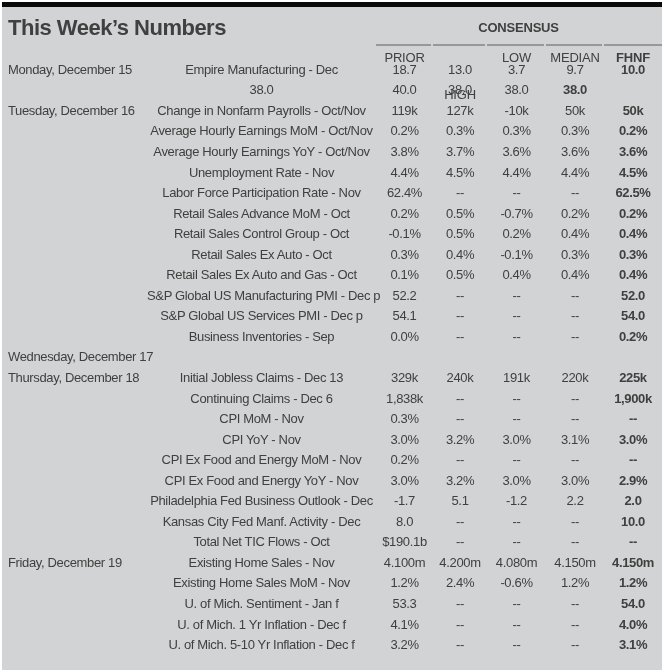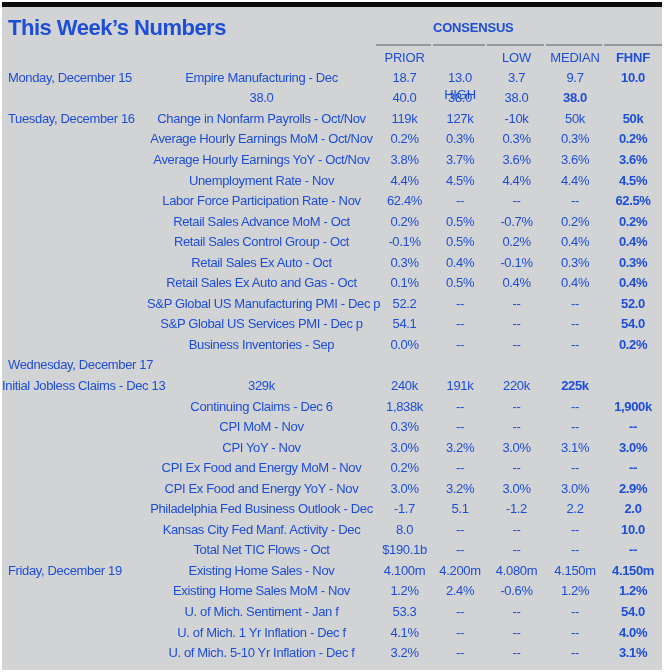--- a/index.html
+++ b/index.html
@@ -1,28 +1,28 @@
 <!DOCTYPE html>
 <html><head>
 <meta charset="utf-8">
 <style>
   html,body{margin:0;padding:0;}
   body{width:664px;height:672px;background:#ffffff;font-family:"Liberation Sans","DejaVu Sans",sans-serif;}
-  .sheet{position:relative;width:664px;height:672px;background:#ffffff;overflow:hidden;color:#1d4ed8;}
+  .sheet{position:relative;width:664px;height:672px;background:#ffffff;overflow:hidden;color:#404040;}
   .topbar{position:absolute;left:2px;top:2px;width:660px;height:5px;background:#0a0a0a;}
   .panel{position:absolute;left:2px;top:7px;width:660px;height:663px;background:#d2d3d4;}
   .title{position:absolute;left:6px;top:8px;font-size:22px;font-weight:700;letter-spacing:-0.5px;white-space:nowrap;}
-  .consensus{position:absolute;left:431px;top:13px;width:171px;text-align:left;font-size:13px;font-weight:700;letter-spacing:-0.2px;}
+  .consensus{position:absolute;left:431px;top:13px;width:171px;text-align:center;font-size:13px;font-weight:700;letter-spacing:-0.2px;}
   .rule{position:absolute;top:37px;height:2px;background:#97989a;}
   .rs1{left:374px;width:55px;} .rs2{left:431px;width:52px;} .rs3{left:485px;width:57px;}
   .rs4{left:544px;width:56px;} .rs5{left:602px;width:58px;}
   .colhead{position:absolute;top:43px;font-size:13px;text-align:center;letter-spacing:-0.2px;white-space:nowrap;}
   .ch1{left:374px;width:57px;} .ch2{left:431px;width:54px;margin-top:37px;} .ch3{left:485px;width:59px;}
   .ch4{left:544px;width:58px;} .ch5{left:602px;width:58px;font-weight:700;}
-  .tbody{position:absolute;left:0;top:60px;width:660px;}
+  .tbody{position:absolute;left:0;top:52px;width:660px;}
   .trow{display:grid;grid-template-columns:145px 229px 57px 54px 59px 58px 58px;height:20.55px;align-items:center;}
   .c{font-size:13px;letter-spacing:-0.35px;white-space:nowrap;overflow:visible;}
   .day{padding-left:6px;}
   .ind{text-align:center;}
   .val{text-align:center;}
   .fhnf{font-weight:700;}
 </style>
 </head>
 <body>
 
@@ -173,20 +173,21 @@
         <div class="trow">
           <div class="c day">Wednesday, December 17</div>
           <div class="c ind"></div>
           <div class="c val"></div>
           <div class="c val"></div>
           <div class="c val"></div>
           <div class="c val"></div>
           <div class="c val fhnf"></div>
         </div>
         <div class="trow">
+          <div class="c day">Thursday, December 18</div>
           <div class="c ind">Initial Jobless Claims - Dec 13</div>
           <div class="c val">329k</div>
           <div class="c val">240k</div>
           <div class="c val">191k</div>
           <div class="c val">220k</div>
           <div class="c val fhnf">225k</div>
         </div>
         <div class="trow">
           <div class="c day"></div>
           <div class="c ind">Continuing Claims - Dec 6</div>

